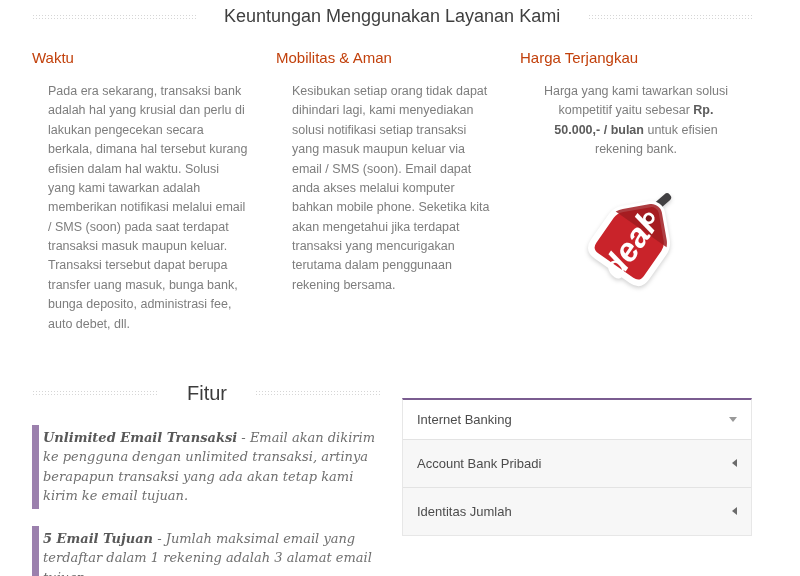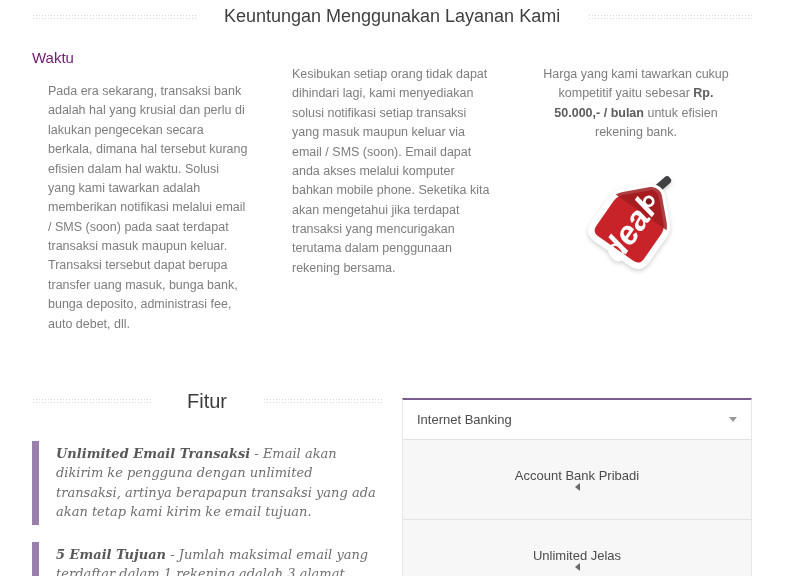--- a/index.html
+++ b/index.html
@@ -32,36 +32,36 @@
     font-size: 18px;
     font-weight: 400;
     color: #3f3f3f;
     margin: 0;
     white-space: nowrap;
   }
   .section-heading {
     font-size: 20px;
     font-weight: 400;
     color: #3c3c3c;
-    margin: 8px;
+    margin: 0;
     white-space: nowrap;
   }
 
   
   .benefits {
     display: grid;
     grid-template-columns: 1fr 1fr 1fr;
     gap: 12px;
     margin-top: 22px;
     min-height: 212px;
   }
   .benefit h3 {
     font-size: 15px;
     font-weight: 400;
-    color: #701a75;
+    color: #c2410c;
     margin: 0 0 13px 0;
   }
   .benefit p {
     font-size: 12.5px;
     line-height: 1.55;
     color: #7d7d7d;
     margin: 16px;
   }
   .benefit p b { color: #5c5c5c; }
   .benefit .centered-par { text-align: center; }
@@ -77,21 +77,21 @@
     display: grid;
     grid-template-columns: 1fr 1fr;
     gap: 20px;
     margin-top: 32px;
   }
 
   
   .fitur-list { margin-top: 20px; }
   .fitur-item {
     border-left: 7px solid #9b80ad;
-    padding: 3px 4px 3px 17px;
+    padding: 3px 4px 3px 4px;
     margin-bottom: 17px;
     font-family: "DejaVu Serif", serif;
     font-style: italic;
     font-size: 13px;
     line-height: 1.5;
     color: #6f6f6f;
   }
   .fitur-item b { color: #585858; }
 
   
@@ -107,22 +107,21 @@
     align-items: center;
     padding: 12px 14px;
     font-size: 13px;
     color: #4c4c4c;
     cursor: pointer;
     background: #ffffff;
   }
   .acc-header.collapsed {
     background: #f7f7f7;
     border-top: 1px solid #e3e3e3;
-    padding: 28px 14px;
-    flex-direction: column;
+    padding: 16px 14px;
   }
   .acc-content {
     padding: 4px 14px 24px 14px;
     font-size: 13px;
     color: #8a8a8a;
     background: #ffffff;
   }
   .acc-content b { color: #5c5c5c; }
   .caret-down {
     width: 0; height: 0;
@@ -149,25 +148,27 @@
   </div>
 
   <div class="benefits">
 
     <div class="benefit">
       <h3>Waktu</h3>
       <p>Pada era sekarang, transaksi bank adalah hal yang krusial dan perlu di lakukan pengecekan secara berkala, dimana hal tersebut kurang efisien dalam hal waktu. Solusi yang kami tawarkan adalah memberikan notifikasi melalui email / SMS (soon) pada saat terdapat transaksi masuk maupun keluar. Transaksi tersebut dapat berupa transfer uang masuk, bunga bank, bunga deposito, administrasi fee, auto debet, dll.</p>
     </div>
 
     <div class="benefit">
+      <h3>Mobilitas &amp; Aman</h3>
       <p>Kesibukan setiap orang tidak dapat dihindari lagi, kami menyediakan solusi notifikasi setiap transaksi yang masuk maupun keluar via email / SMS (soon). Email dapat anda akses melalui komputer bahkan mobile phone. Seketika kita akan mengetahui jika terdapat transaksi yang mencurigakan terutama dalam penggunaan rekening bersama.</p>
     </div>
 
     <div class="benefit">
-      <p class="centered-par"><span>Harga yang kami tawarkan cukup kompetitif yaitu sebesar </span><b>Rp. 50.000,- / bulan</b><span> untuk efisien rekening bank.</span></p>
+      <h3>Harga Terjangkau</h3>
+      <p class="centered-par"><span>Harga yang kami tawarkan solusi kompetitif yaitu sebesar </span><b>Rp. 50.000,- / bulan</b><span> untuk efisien rekening bank.</span></p>
       <div class="deal-wrap">
         <svg class="deal-svg" width="116" height="116" viewBox="0 0 130 130">
           <g transform="rotate(-55 65 68)">
             <rect x="100" y="62" width="26" height="9" rx="4" fill="#414042" transform="rotate(14 102 66)"></rect>
             <path d="M 34 32 L 68 32 C 74 32 78 34 82 38 L 104 60 C 108 64 108 72 104 76 L 82 98 C 78 102 74 104 68 104 L 34 104 C 26 104 22 100 22 92 L 22 44 C 22 36 26 32 34 32 Z" fill="#c9232a" stroke="#ffffff" stroke-width="7" stroke-linejoin="round"></path>
             <path d="M 82 38 L 104 60 C 108 64 108 72 104 76 L 82 98 C 80 100 78 101.5 75 102.8 L 75 33.2 C 78 34.5 80 36 82 38 Z" fill="#a01b20" opacity="0.85"></path>
             <circle cx="90" cy="68" r="6.5" fill="#ffffff"></circle>
             <circle cx="90" cy="68" r="3.4" fill="#7e1317"></circle>
             <text x="50" y="81" text-anchor="middle" font-family="Liberation Sans, sans-serif" font-size="37" font-weight="bold" font-style="italic" fill="#ffffff">deal</text>
           </g>
@@ -203,21 +204,21 @@
           <span>Internet Banking</span>
           <span class="caret-down"></span>
         </div>
 
         <div class="acc-header collapsed">
           <span>Account Bank Pribadi</span>
           <span class="caret-left"></span>
         </div>
 
         <div class="acc-header collapsed">
-          <span>Unlimited Jelas</span>
+          <span>Identitas Jumlah</span>
           <span class="caret-left"></span>
         </div>
 
       </div>
     </div>
   </div>
 
 </div>
 
 </body></html>

